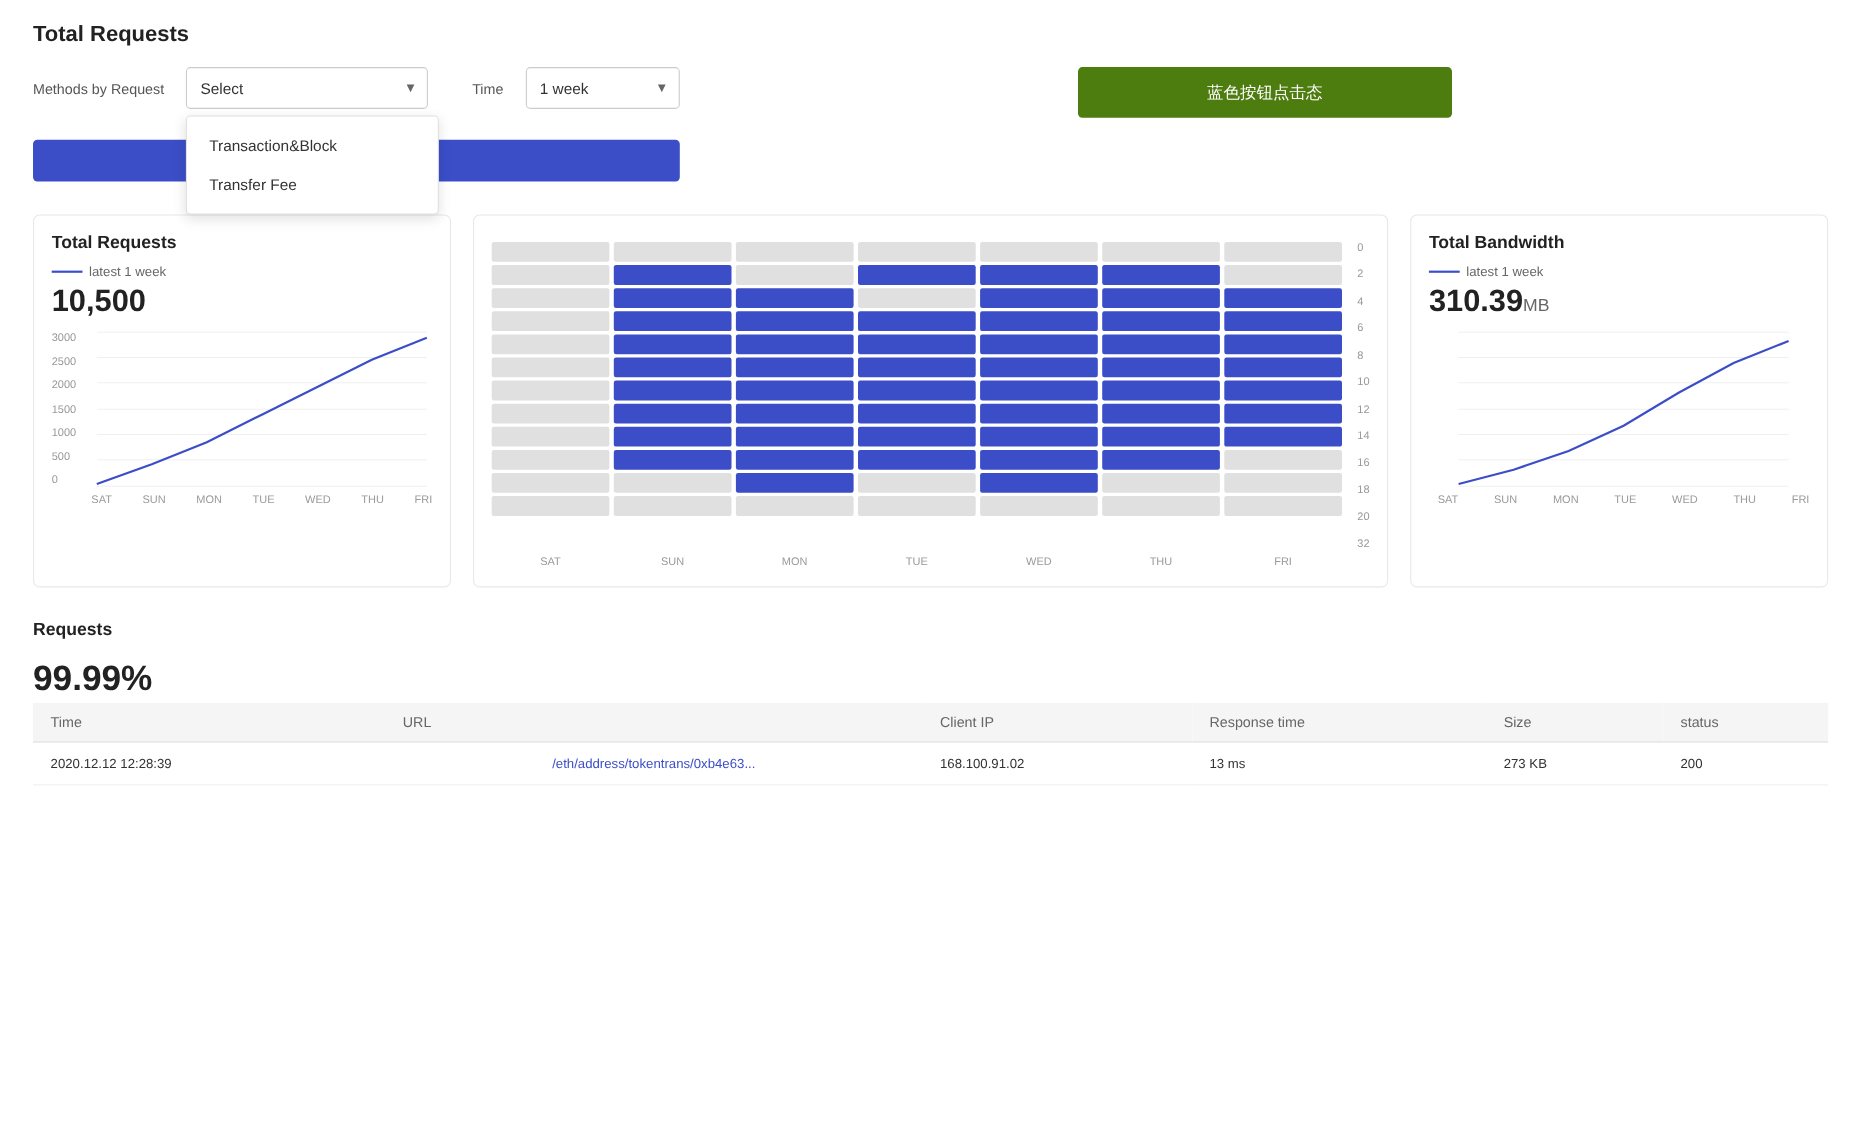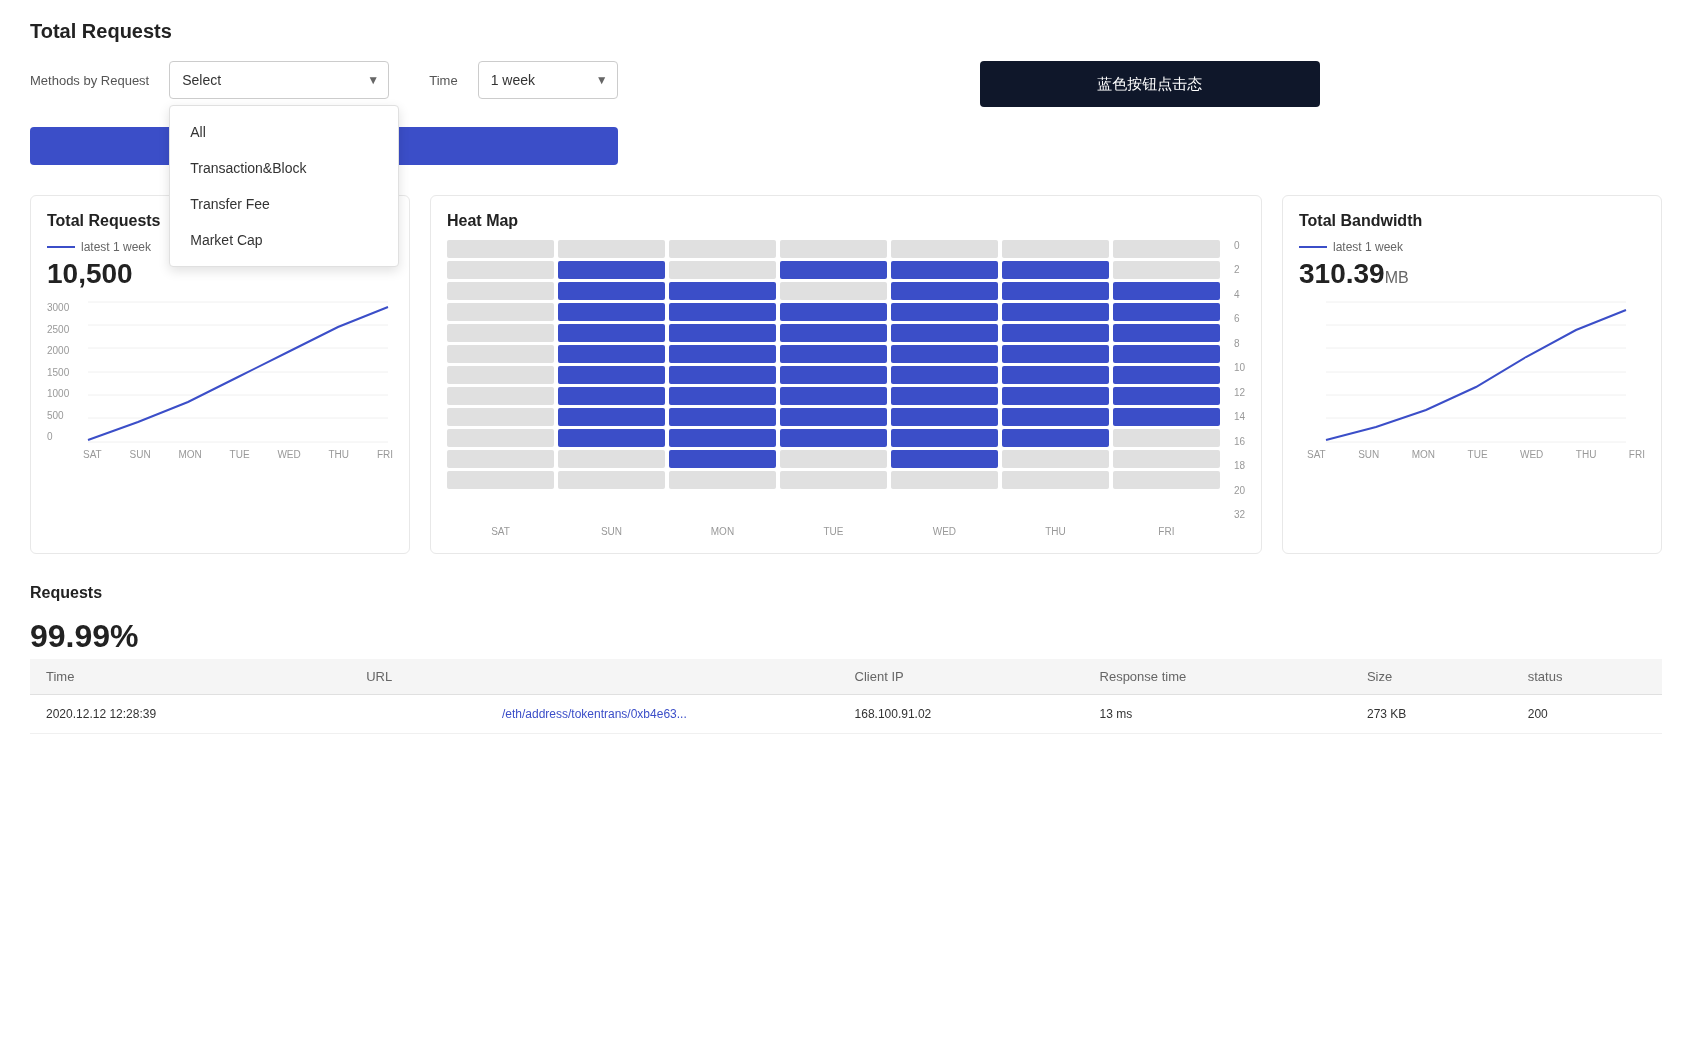--- a/index.html
+++ b/index.html
@@ -43,21 +43,21 @@
     .dropdown-menu {
       position: absolute; top: 44px; left: 0; width: 230px;
       background: #fff; border: 1px solid #e0e0e0; border-radius: 4px;
       box-shadow: 0 4px 12px rgba(0,0,0,0.12); z-index: 100;
       padding: 8px 0;
     }
     .dropdown-item {
       padding: 10px 20px; font-size: 14px; color: #333; cursor: pointer;
     }
     .blue-action-btn {
-      background: #0f172a; color: #fff; border: none; border-radius: 4px;
+      background: #4d7c0f; color: #fff; border: none; border-radius: 4px;
       padding: 10px 60px; font-size: 15px; cursor: pointer; min-width: 340px;
       height: 46px;
     }
     
     
     .charts-row { display: flex; gap: 20px; margin-bottom: 30px; }
     
     .chart-card {
       border: 1px solid #e8e8e8; border-radius: 6px; padding: 16px;
       background: #fff; flex: 1;
@@ -114,24 +114,22 @@
         <span class="methods-label">Methods by Request</span>
 
         <div class="select-wrapper" style="position:relative;">
           <select class="select-dropdown">
             <option>Select</option>
           </select>
           <span class="select-arrow">▼</span>
           
           
           <div class="dropdown-menu">
-            <div class="dropdown-item">All</div>
             <div class="dropdown-item">Transaction&amp;Block</div>
             <div class="dropdown-item">Transfer Fee</div>
-            <div class="dropdown-item">Market Cap</div>
           </div>
         </div>
 
         <span class="time-label">Time</span>
 
         <div class="time-select-wrapper">
           <select class="time-select">
             <option>1 week</option>
           </select>
           <span class="select-arrow">▼</span>
@@ -187,21 +185,20 @@
           <span class="axis-label">MON</span>
           <span class="axis-label">TUE</span>
           <span class="axis-label">WED</span>
           <span class="axis-label">THU</span>
           <span class="axis-label">FRI</span>
         </div>
       </div>
     </div>
 
     <div class="chart-card" style="flex:1;">
-      <div class="chart-title">Heat Map</div>
 
       <div style="display:flex; gap:8px; margin-top:8px;">
 
         <div style="flex:1; position:relative;">
           <div style="display:flex; gap:4px; height:280px;">
 
             <div style="flex:1;display:flex;flex-direction:column;gap:3px;">
               <div class="heatmap-cell"></div>
               <div class="heatmap-cell"></div>
               <div class="heatmap-cell"></div>

